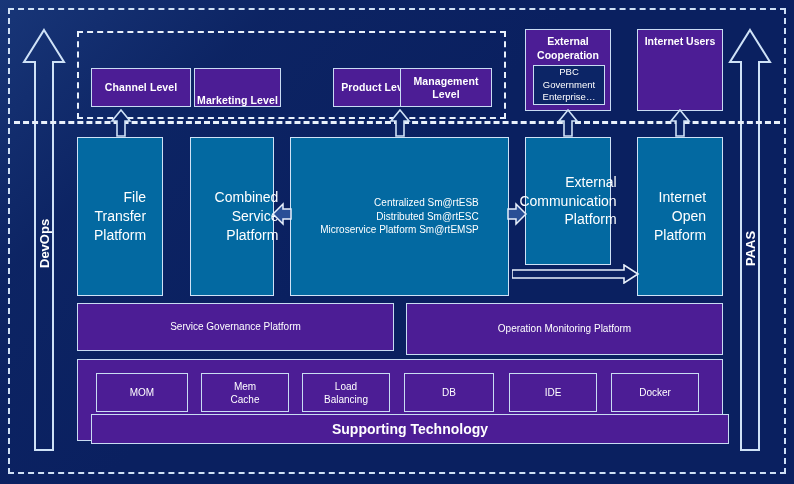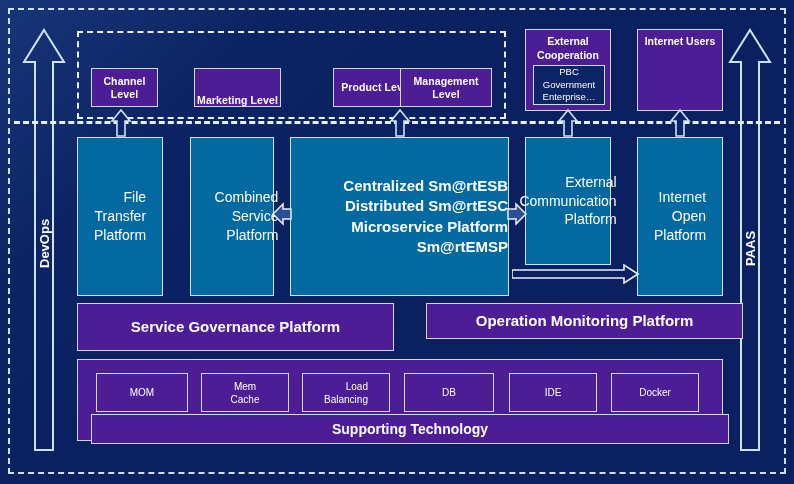--- a/index.html
+++ b/index.html
@@ -58,21 +58,21 @@
     display:flex;align-items:center;justify-content:center;
     text-align:right;
     color:#ffffff;
     font-size:14px;
     line-height:1.35;
   }
 
   .lvl-label{font-size:10.5px;font-weight:bold;letter-spacing:.1px;}
   .small-txt{font-size:9.5px;line-height:1.35;}
   .hdr-txt{font-size:10.5px;font-weight:bold;line-height:1.3;}
-  .mid-txt{font-size:15px;font-weight:bold;}
+  .mid-txt{font-size:10px;}
   .tech-txt{font-size:10px;line-height:1.3;}
   .support-txt{font-size:14px;font-weight:bold;}
 
   
   .side-arrow{position:absolute;}
   .side-arrow svg{display:block;}
   .side-arrow .vlabel{
     position:absolute;left:0;right:0;text-align:center;
     font-size:13px;font-weight:bold;color:#ffffff;
     writing-mode:vertical-rl;transform:rotate(180deg);
@@ -103,21 +103,21 @@
 
   <div class="side-arrow" style="left:728px;top:28px;width:44px;height:424px;">
     <svg width="44" height="424" viewBox="0 0 44 424" aria-hidden="true">
       <polygon points="22,2 42,34 31,34 31,422 13,422 13,34 2,34" fill="none" stroke="#cfe2f7" stroke-width="2"></polygon>
     </svg>
     <div class="vlabel" style="top:190px;height:60px;">PAAS</div>
   </div>
 
   <div class="level-group"></div>
 
-  <div class="box lvl-label" style="left:91px;top:68px;width:67px;height:39px;">
+  <div class="box lvl-label" style="left:91px;top:68px;width:100px;height:39px;">
     <span>Channel Level</span>
   </div>
   <div class="box lvl-label" style="left:194px;top:68px;width:87px;height:39px;align-items:flex-end;">
     <span>Marketing Level</span>
   </div>
   <div class="box lvl-label" style="left:297px;top:68px;width:87px;height:39px;margin-left:36px;">
     <span>Product Level</span>
   </div>
   <div class="box lvl-label" style="left:400px;top:68px;width:92px;height:39px;">
     <span>Management Level</span>
@@ -201,35 +201,35 @@
 
   <div class="harrow" style="left:512px;top:264px;width:128px;height:20px;">
     <svg width="128" height="20" viewBox="0 0 128 20">
       <polygon points="0,6 112,6 112,1 126,10 112,19 112,14 0,14" fill="none" stroke="#e8f0fb" stroke-width="1.6"></polygon>
     </svg>
   </div>
 
   <div class="box mid-txt" style="left:77px;top:303px;width:317px;height:48px;">
     <span>Service Governance Platform</span>
   </div>
-  <div class="box mid-txt" style="left:426px;top:303px;width:317px;height:36px;">
+  <div class="box mid-txt" style="left:406px;top:303px;width:317px;height:52px;">
     <span>Operation Monitoring Platform</span>
   </div>
 
   <div class="box" style="left:77px;top:359px;width:646px;height:82px;display:block;"></div>
 
   <div class="box tech-txt" style="left:96px;top:373px;width:92px;height:39px;">
     <span style="white-space:pre-line;">MOM</span>
   </div>
   <div class="box tech-txt" style="left:201px;top:373px;width:88px;height:39px;">
     <span style="white-space:pre-line;">Mem
 Cache</span>
   </div>
   <div class="box tech-txt" style="left:302px;top:373px;width:88px;height:39px;">
-    <span style="white-space:pre-line;text-align:right;">Load
+    <span style="white-space:pre-line;">Load
 Balancing</span>
   </div>
   <div class="box tech-txt" style="left:404px;top:373px;width:90px;height:39px;">
     <span style="white-space:pre-line;">DB</span>
   </div>
   <div class="box tech-txt" style="left:509px;top:373px;width:88px;height:39px;">
     <span style="white-space:pre-line;">IDE</span>
   </div>
   <div class="box tech-txt" style="left:611px;top:373px;width:88px;height:39px;">
     <span style="white-space:pre-line;">Docker</span>

